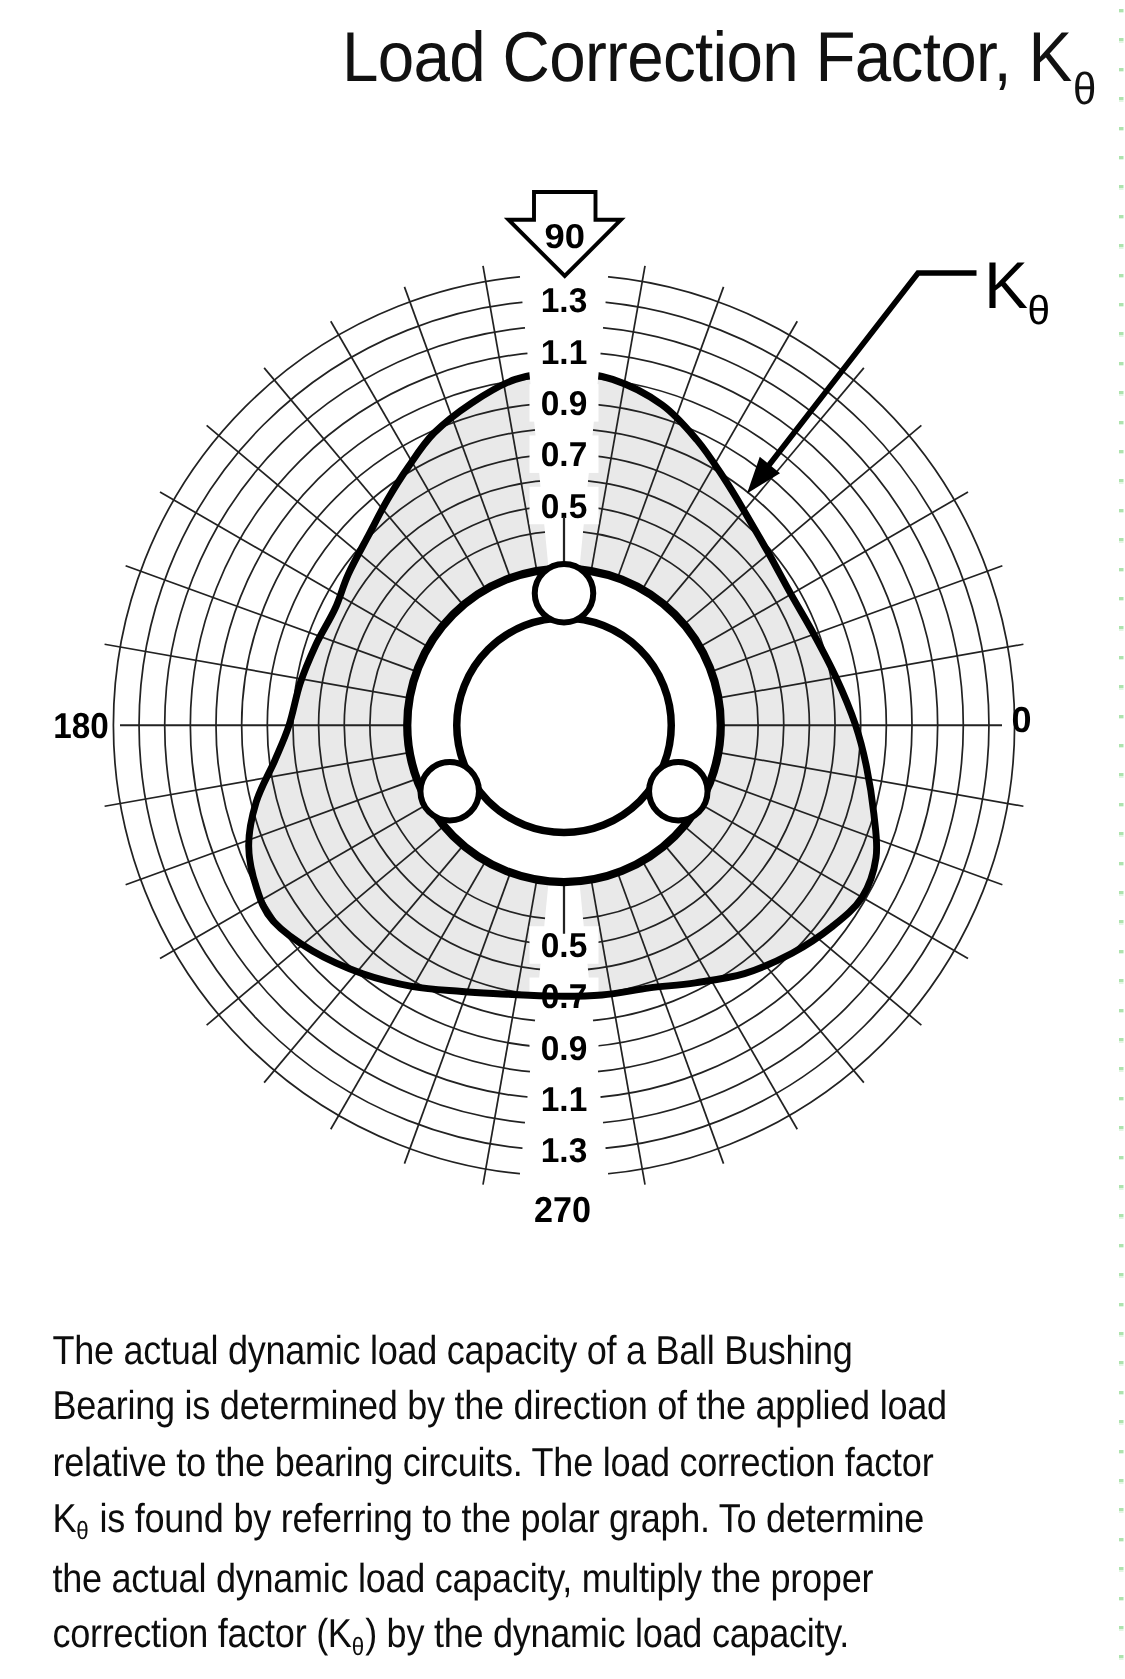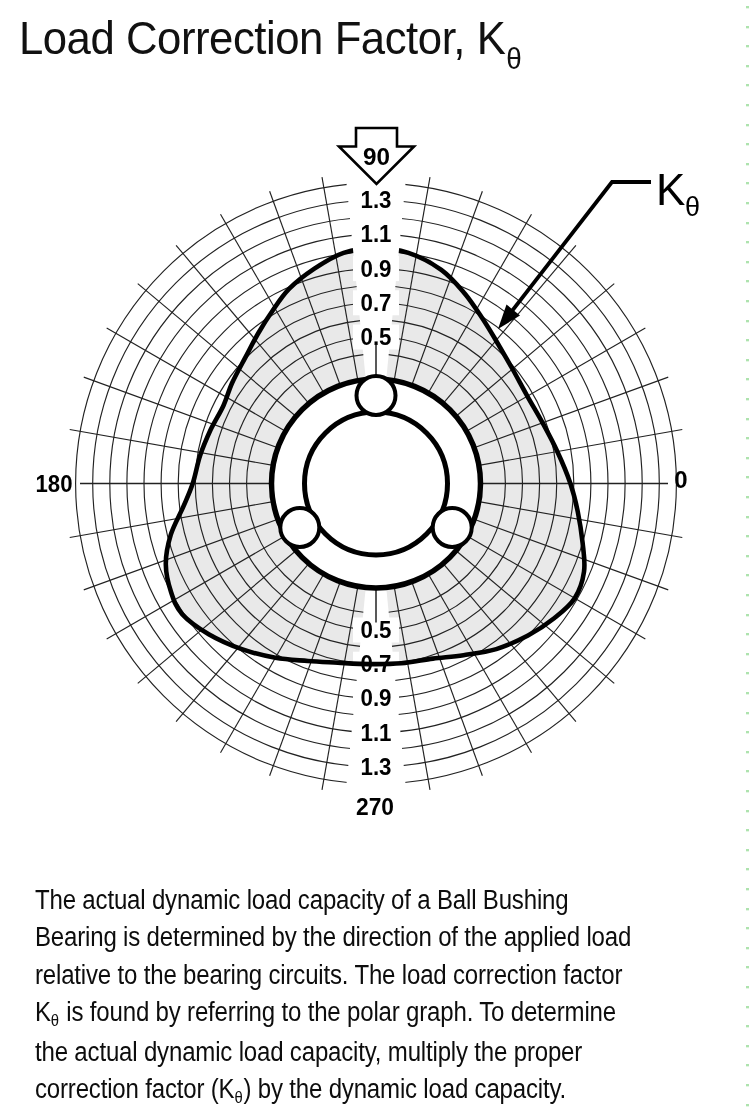--- a/index.html
+++ b/index.html
@@ -1,18 +1,18 @@
 <!DOCTYPE html>
 <html><head>
 <meta charset="utf-8">
 <style>
   html,body{margin:0;padding:0;background:#fff;}
   .page{position:relative;width:750px;height:1119px;background:#ffffff;overflow:hidden;
         font-family:"Liberation Sans",sans-serif;color:#111;}
-  .title-row{position:absolute;top:10px;left:0;width:750px;text-align:left;white-space:nowrap;}
+  .title-row{position:absolute;top:10px;left:0;width:750px;text-align:right;white-space:nowrap;}
   .title-inner{display:inline-block;transform:scaleX(0.93);transform-origin:50% 50%;}
   .title-main{font-size:47px;font-weight:400;letter-spacing:-0.5px;}
   .title-sub{font-size:30px;font-weight:400;position:relative;top:15px;margin-left:1px;}
   #chart-svg{position:absolute;left:0;top:0;}
   .desc{position:absolute;left:35px;top:882px;width:800px;transform:scaleX(0.89);
         transform-origin:0 0;font-size:27px;line-height:37.3px;font-weight:400;
         letter-spacing:-0.2px;color:#0d0d0d;}
   .desc .sub{font-size:0.62em;position:relative;top:0.28em;margin-right:1px;}
   .edge-marks{position:absolute;right:1px;top:6px;height:1113px;width:3px;
         background:repeating-linear-gradient(180deg,#aee3ae 0 2px,#e3f6e3 2px 3px,transparent 3px 19.6px);}

